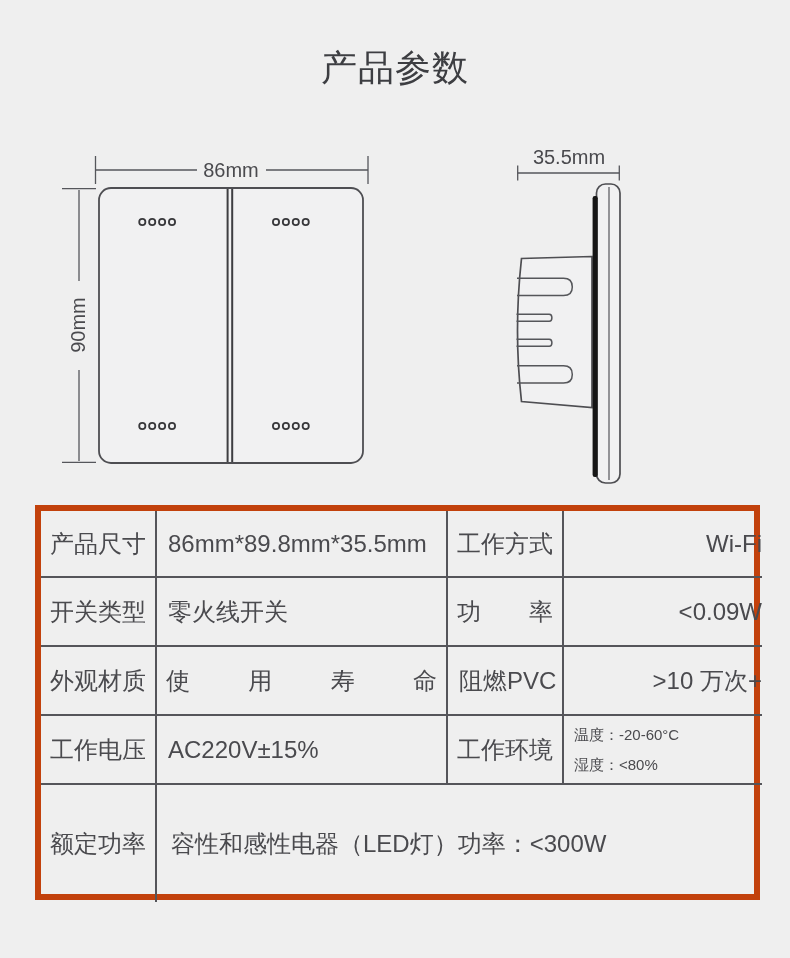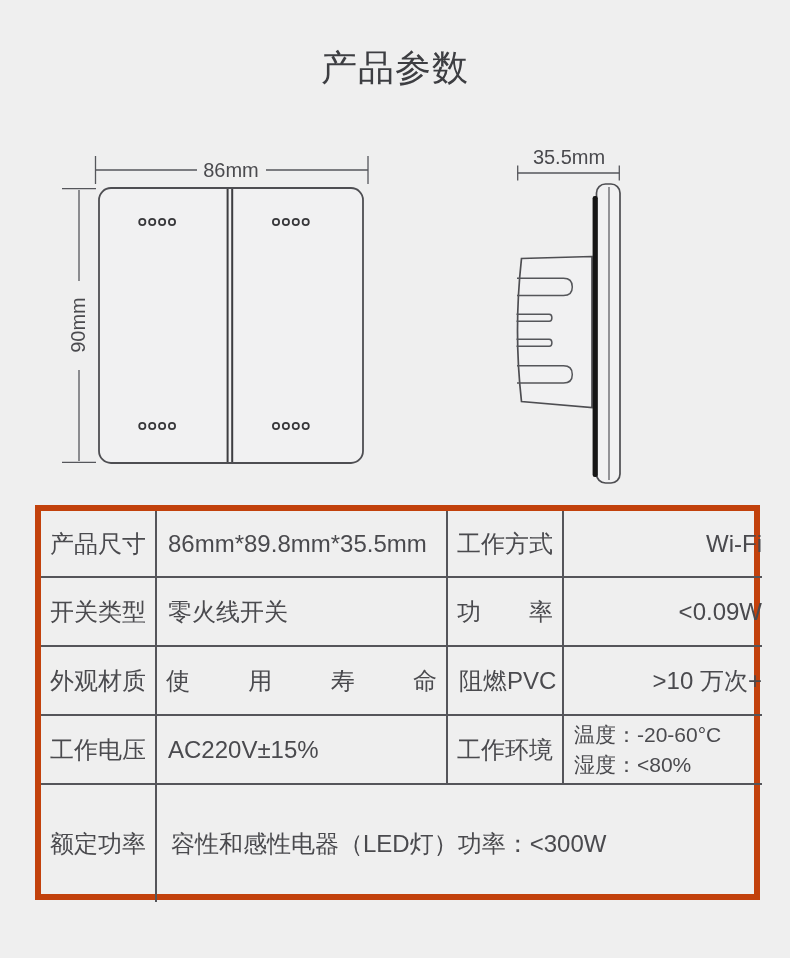--- a/index.html
+++ b/index.html
@@ -31,21 +31,21 @@
     border-right:2px solid #55555a;border-bottom:2px solid #55555a;
     display:flex;align-items:center;overflow:hidden;
   }
   .cell.last-col{border-right:none;}
   .cell.last-row{border-bottom:none;}
   .lab{flex:1;display:block;padding:0 9px;
     text-align:justify;text-align-last:justify;}
   .val{padding-left:11px;}
   .val4{padding-left:13px;justify-content:flex-end;}
   .twoline{flex-direction:column;align-items:flex-start;justify-content:center;}
-  .env-line{font-size:21px;line-height:30px;padding-left:10px;}
+  .env-line{font-size:15px;line-height:30px;padding-left:10px;}
   .rated{grid-column:2/5;}
   .rated-line{font-size:24px;line-height:45px;padding-left:14px;}
 </style>
 </head>
 <body>
 
 <div class="stage">
 
   <div class="page-title">产品参数</div>
 

